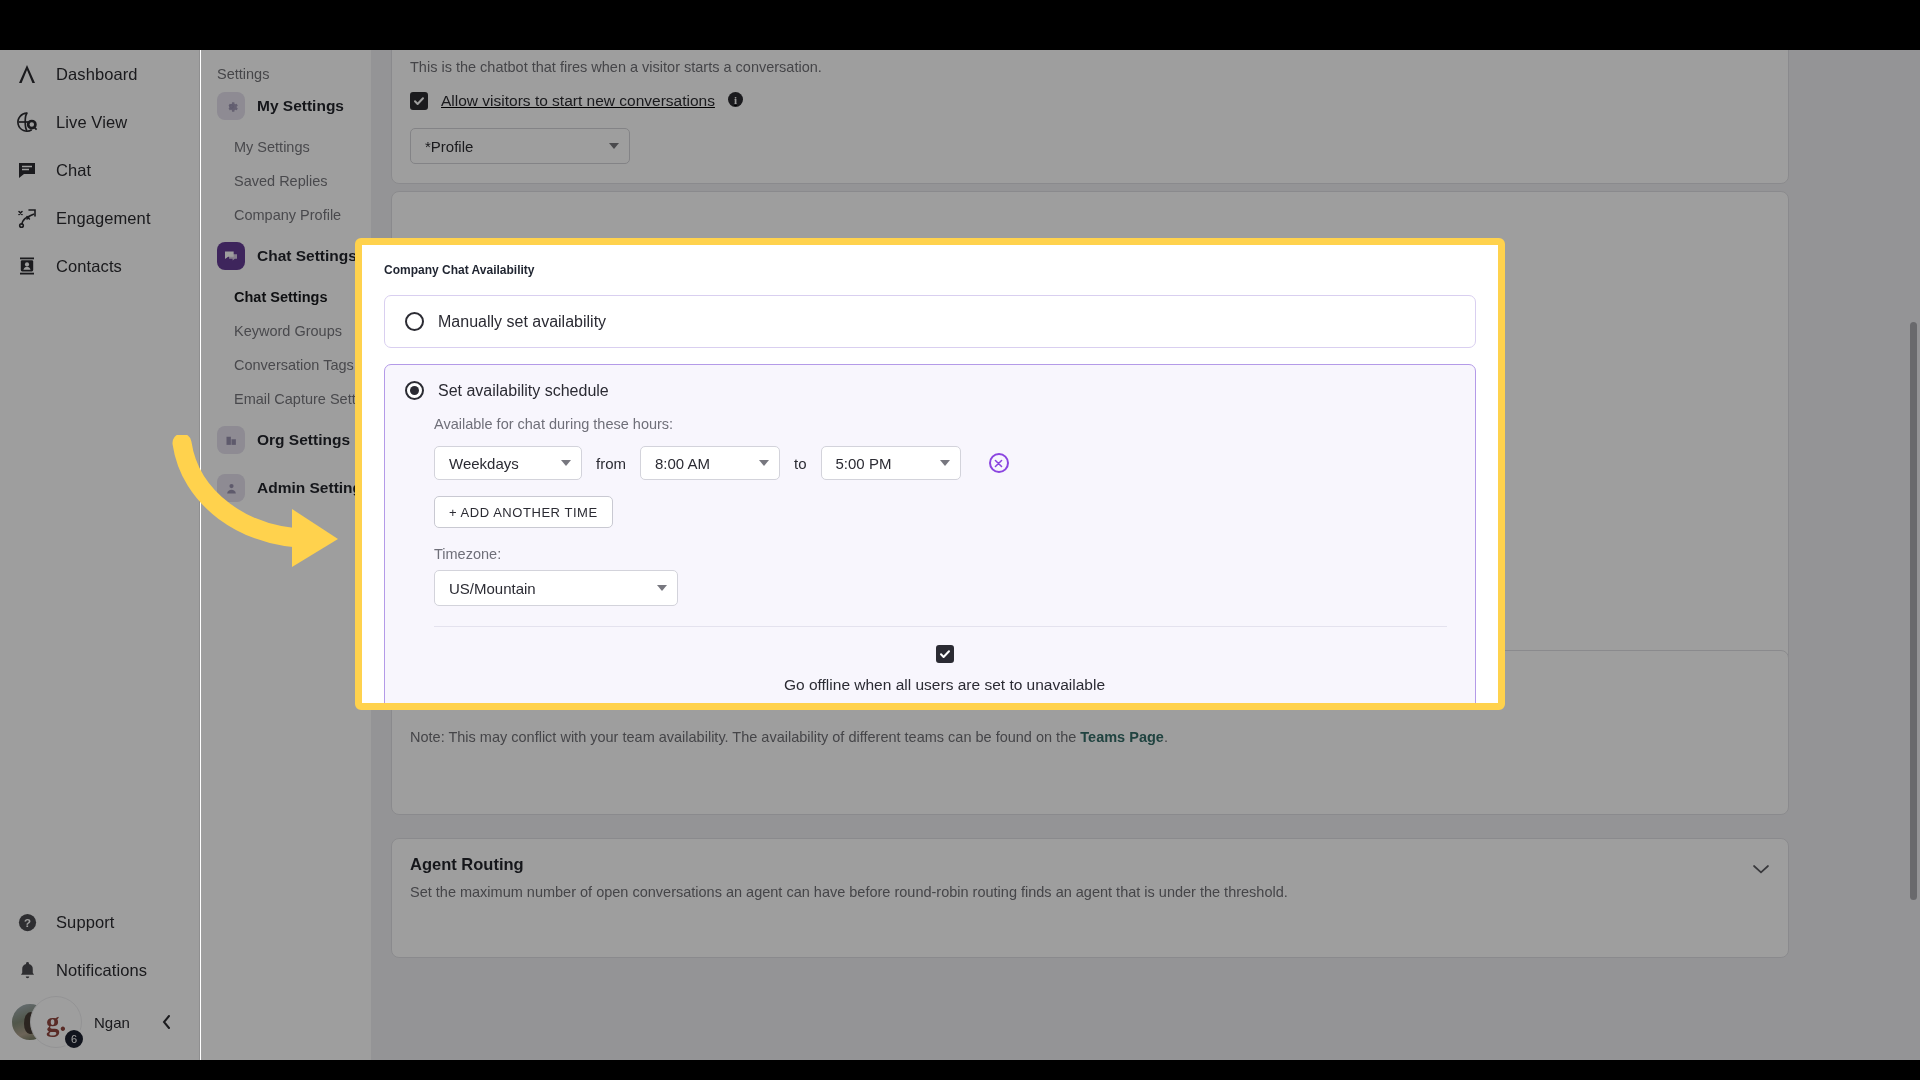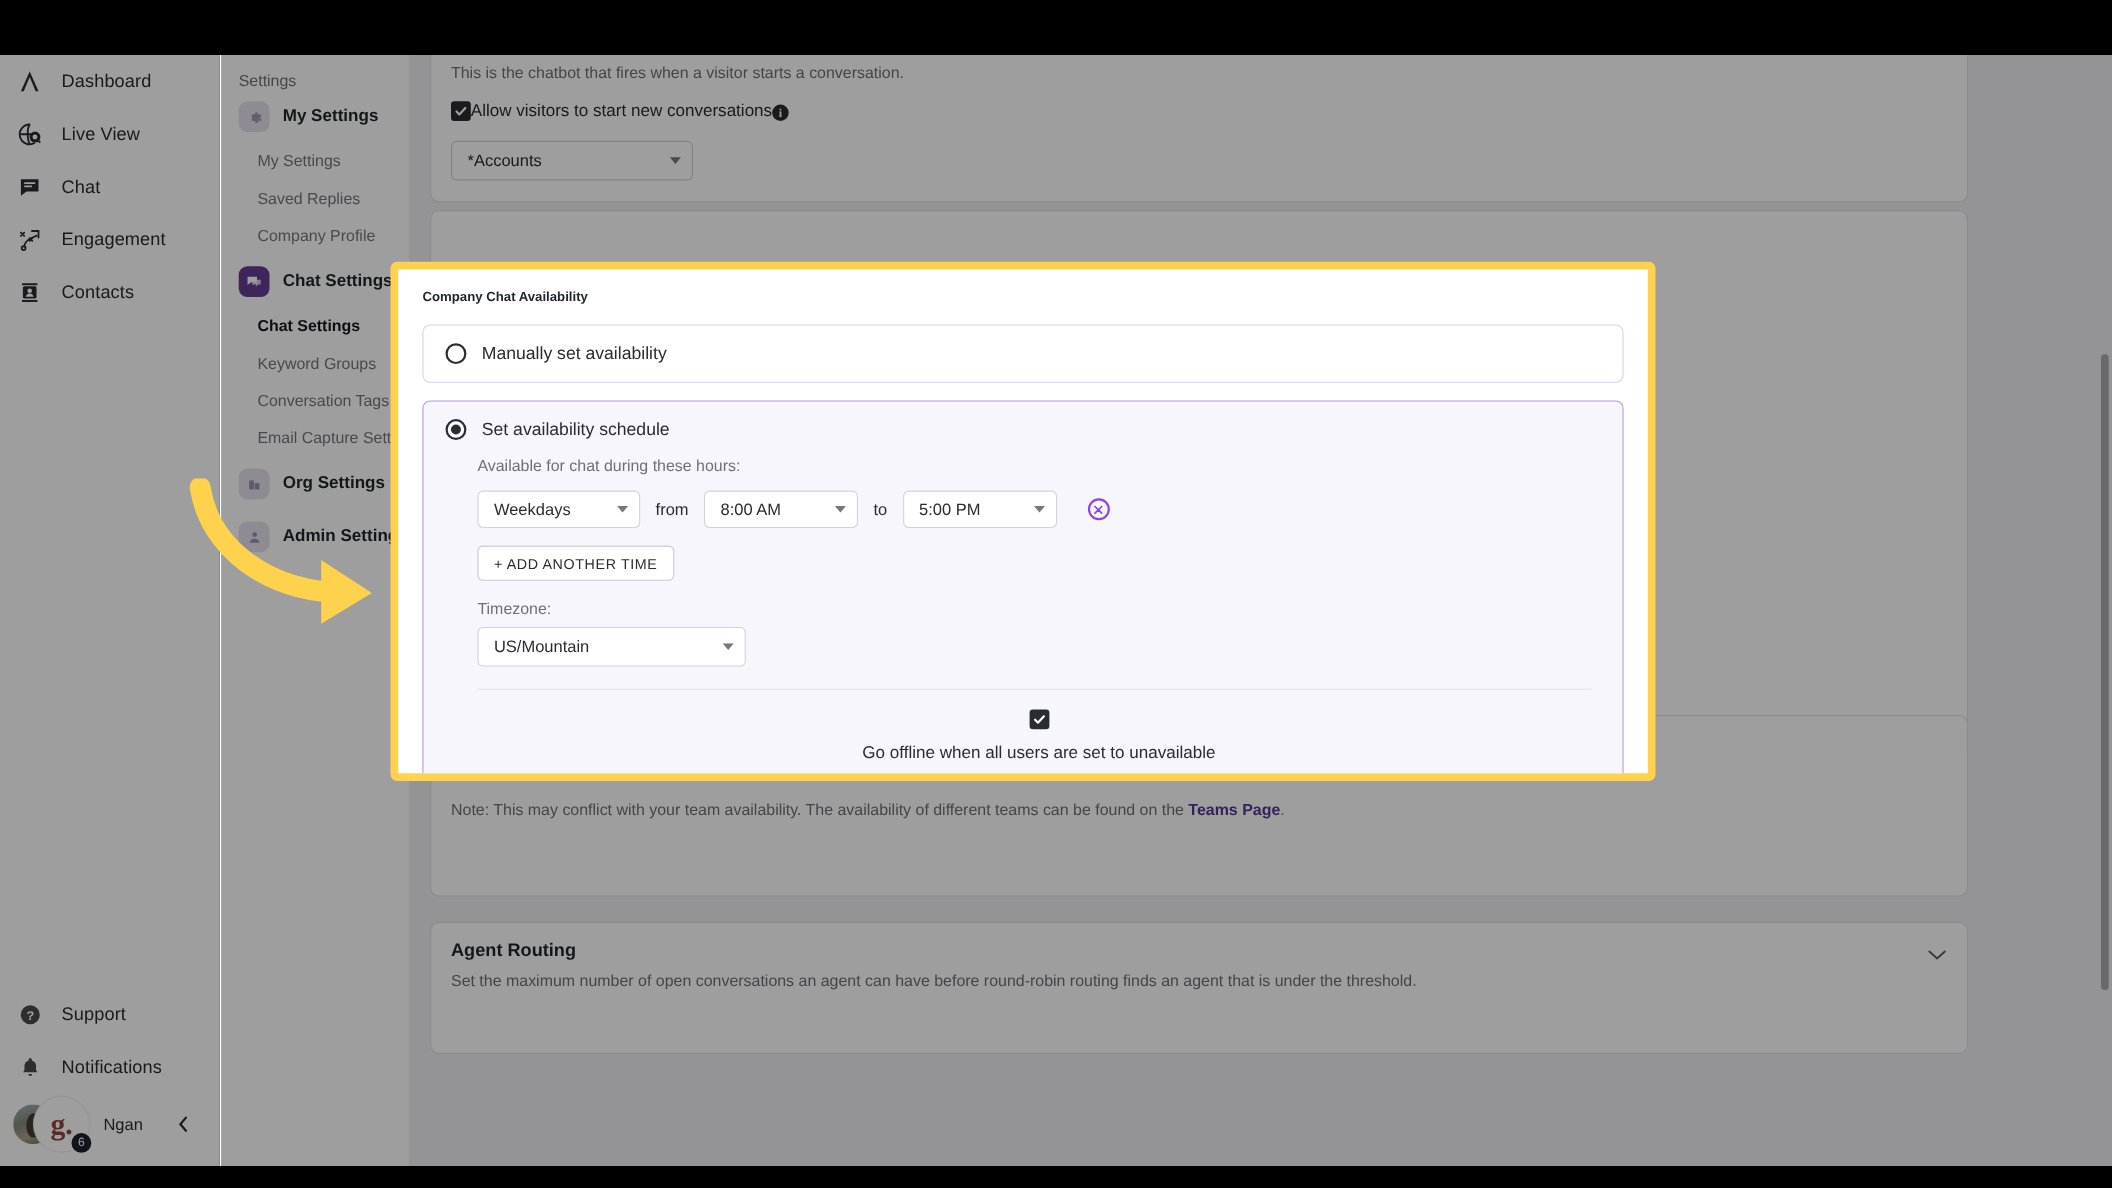--- a/index.html
+++ b/index.html
@@ -368,44 +368,44 @@
             </svg>
         </span>
         <span class="nav-group-label">Admin Settings</span>
       </div>
     </div>
 
     <div id="main">
 
       <div class="card" style="top:-86px;height:220px;">
         <div class="muted-line" style="position:absolute;left:18px;top:94px;">This is the chatbot that fires when a visitor starts a conversation.</div>
-        <div style="position:absolute;left:18px;top:127px;display:flex;align-items:flex-end;">
+        <div style="position:absolute;left:18px;top:127px;display:flex;align-items:flex-start;gap:13px;text-decoration:underline;">
           <span class="cb">
             <svg width="12" height="12" viewBox="0 0 12 12" fill="none" stroke="#fff" stroke-width="2" stroke-linecap="round" stroke-linejoin="round">
                 <path d="M2 6.3 4.6 9 10 3.2"></path>
               </svg>
           </span>
           <span style="font-size:15.5px;color:#2b2b33;">Allow visitors to start new conversations</span>
           <span class="info-dot">i</span>
         </div>
         <div class="select" style="position:absolute;left:18px;top:163px;width:220px;height:36px;">
-          <span class="val">*Accounts</span>
+          <span class="val">*Profile</span>
           <span class="caret"></span>
         </div>
       </div>
 
       <div class="card" style="top:141px;height:500px;"></div>
 
       <div class="card" style="top:600px;height:165px;">
         <div style="position:absolute;left:18px;top:28px;display:flex;align-items:center;gap:13px;">
           <span class="cb off"></span>
           <span style="font-size:15.5px;color:#2b2b33;">Disable chat prompt for visitors on mobile</span>
         </div>
         <div class="muted-line" style="position:absolute;left:18px;top:78px;">
-          <span>Note: This may conflict with your team availability. The availability of different teams can be found on the </span><span style="color:#6d28d9;font-weight:700;text-decoration:none;">Teams Page</span><span>.</span>
+          <span>Note: This may conflict with your team availability. The availability of different teams can be found on the </span><span style="color:#0f766e;font-weight:700;text-decoration:none;">Teams Page</span><span>.</span>
         </div>
       </div>
 
       <div class="card" style="top:788px;height:120px;">
         <div style="position:absolute;left:18px;top:16px;font-size:16.5px;font-weight:700;color:#1f2430;">Agent Routing</div>
         <div class="muted-line" style="position:absolute;left:18px;top:45px;width:1320px;">Set the maximum number of open conversations an agent can have before round-robin routing finds an agent that is under the threshold.</div>
         <div style="position:absolute;right:18px;top:22px;">
           <svg width="18" height="12" viewBox="0 0 18 12" fill="none" stroke="#5b5b65" stroke-width="1.7" stroke-linecap="round">
               <path d="M2 3 9 9.4 16 3"></path>
             </svg>

